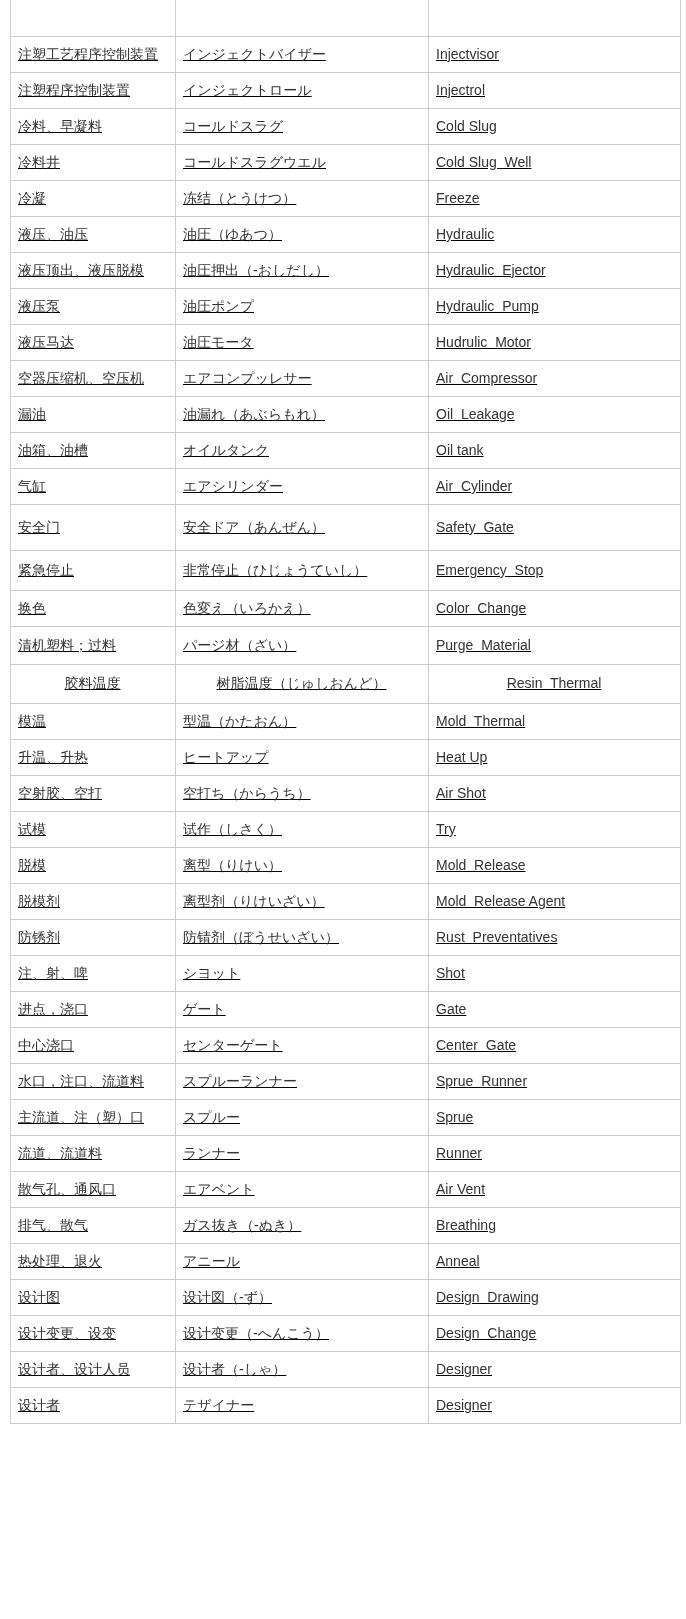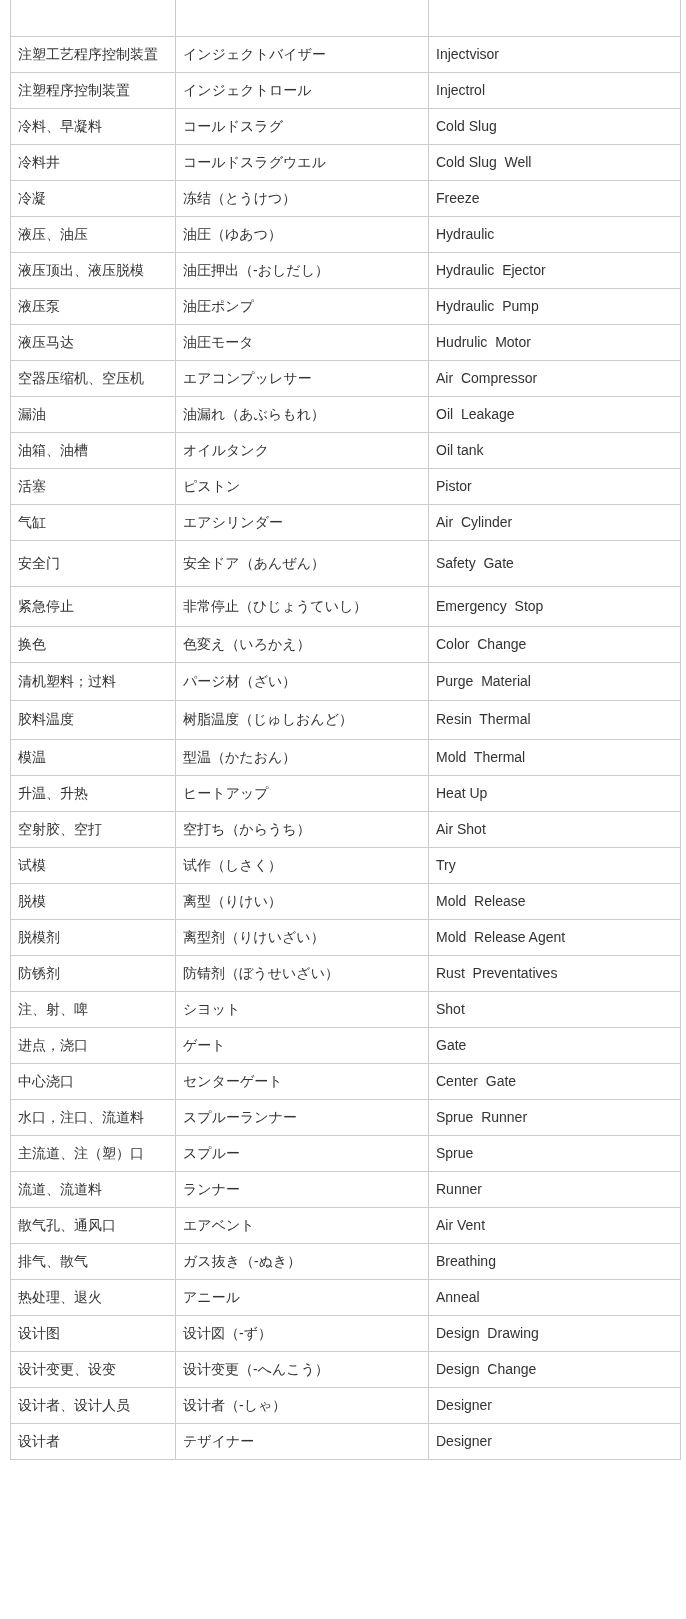--- a/index.html
+++ b/index.html
@@ -22,21 +22,21 @@
   table.glossary td {
     border: 1px solid #cccccc;
     font-size: 14px;
     color: #333333;
     vertical-align: middle;
     line-height: 1.45;
     padding: 0 8px 0 7px;
     overflow: hidden;
     word-break: break-word;
   }
-  table.glossary tr { height: 36px; }
+  table.glossary tr { height: 36px; text-decoration: underline; }
   tr.partial-top { height: 7px; }
   tr.partial-top td { border-top: none; }
   td.cell-ja { padding-left: 12px; }
   td.cell-en { padding-left: 12px; white-space: pre-wrap; }
 </style>
 </head>
 <body>
 
 <table class="glossary">
   <colgroup>
@@ -104,25 +104,20 @@
     <td class="cell-cn">漏油</td>
     <td class="cell-ja">油漏れ（あぶらもれ）</td>
     <td class="cell-en">Oil  Leakage</td>
   </tr>
       <tr>
     <td class="cell-cn">油箱、油槽</td>
     <td class="cell-ja">オイルタンク</td>
     <td class="cell-en">Oil tank</td>
   </tr>
       <tr>
-    <td class="cell-cn">活塞</td>
-    <td class="cell-ja">ピストン</td>
-    <td class="cell-en">Pistor</td>
-  </tr>
-      <tr>
     <td class="cell-cn">气缸</td>
     <td class="cell-ja">エアシリンダー</td>
     <td class="cell-en">Air  Cylinder</td>
   </tr>
       <tr style="height: 46px;">
     <td class="cell-cn">安全门</td>
     <td class="cell-ja">安全ドア（あんぜん）</td>
     <td class="cell-en">Safety  Gate</td>
   </tr>
       <tr style="height: 40px; padding-left: 20px;">
@@ -133,21 +128,21 @@
       <tr>
     <td class="cell-cn">换色</td>
     <td class="cell-ja">色変え（いろかえ）</td>
     <td class="cell-en">Color  Change</td>
   </tr>
       <tr style="height: 38px;">
     <td class="cell-cn">清机塑料；过料</td>
     <td class="cell-ja">パージ材（ざい）</td>
     <td class="cell-en">Purge  Material</td>
   </tr>
-      <tr style="height: 39px;">
+      <tr style="height: 39px; text-align: center;">
     <td class="cell-cn">胶料温度</td>
     <td class="cell-ja">树脂温度（じゅしおんど）</td>
     <td class="cell-en">Resin  Thermal</td>
   </tr>
       <tr>
     <td class="cell-cn">模温</td>
     <td class="cell-ja">型温（かたおん）</td>
     <td class="cell-en">Mold  Thermal</td>
   </tr>
       <tr>

